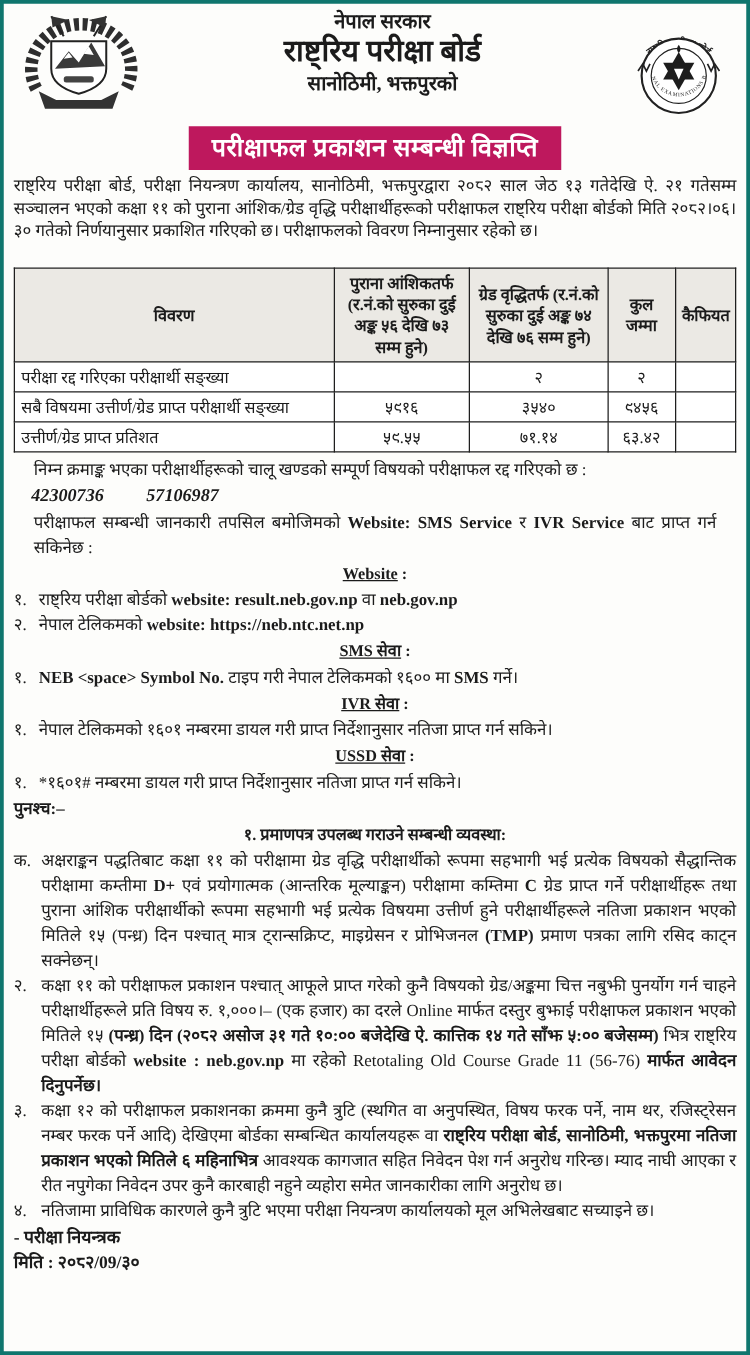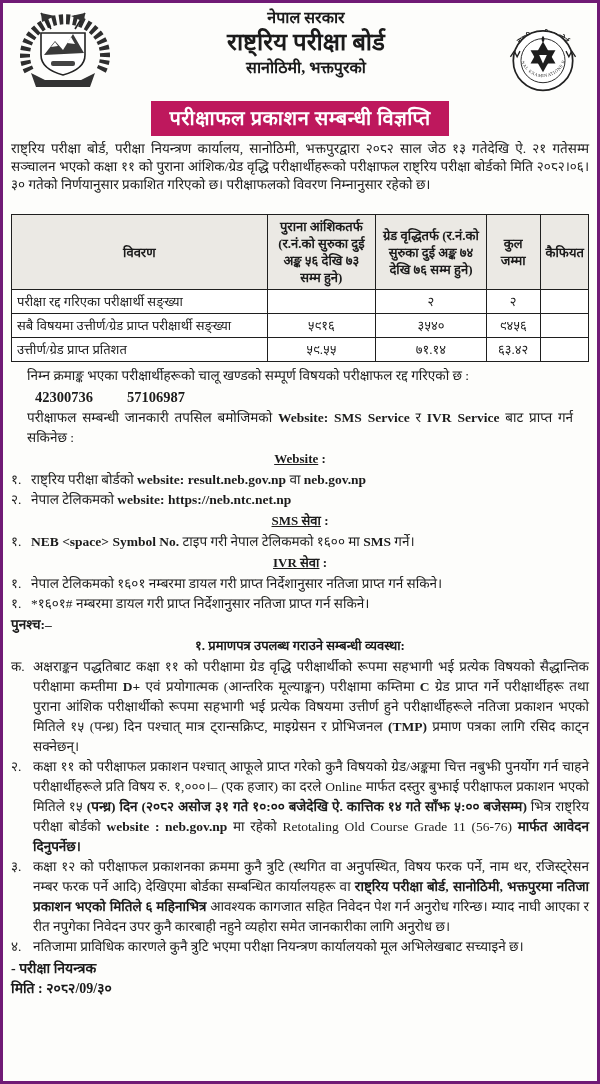--- a/index.html
+++ b/index.html
@@ -1,18 +1,18 @@
 <!DOCTYPE html>
 <html lang="ne"><head>
 <meta charset="utf-8">
 <style>
   html,body{margin:0;padding:0;background:#ffffff;}
   .page{
     position:relative;width:600px;height:1084px;box-sizing:border-box;
-    border:3px solid #701a75;background:#fdfdfb;color:#1b1b1b;
+    border:3px solid #0f766e;background:#fdfdfb;color:#1b1b1b;
     font-family:"Liberation Serif","DejaVu Serif",serif;
     padding:4px 8px;overflow:hidden;
   }
   
   .hdr{display:flex;align-items:flex-start;}
   .hdr .emblem{flex:0 0 auto;}
   .hdr-center{flex:1;text-align:center;line-height:1.15;padding-top:2px;}
   .gov{font-size:16px;font-weight:700;}
   .board{font-size:24px;font-weight:700;margin-top:2px;}
   .loc{font-size:16px;font-weight:700;margin-top:2px;}
@@ -30,21 +30,21 @@
   
   table.results{width:100%;border-collapse:collapse;margin:2px 0 4px 0;table-layout:fixed;}
   table.results th,table.results td{
     border:1.4px solid #1f1f1f;padding:3px 5px;font-size:13px;line-height:17px;
   }
   table.results th{background:#ebe9e4;font-weight:700;text-align:center;vertical-align:middle;}
   table.results td{background:#fff;vertical-align:middle;}
   td.num{text-align:center;font-size:14px;}
   col.c0{width:44.3%;}col.c1{width:18.8%;}col.c2{width:19.2%;}col.c3{width:9.3%;}col.c4{width:8.4%;}
   
-  .rollnums{font-weight:700;font-size:14.5px;margin:1px 0 1px 24px;line-height:20px;}
+  .rollnums{font-weight:700;font-size:14.5px;margin:1px 0 1px 14px;line-height:20px;font-style:italic;}
   .rollnums span{margin-right:34px;}
   
   .li{display:flex;font-size:13.5px;line-height:20px;margin:0;}
   .li-label{flex:0 0 20px;}
   .li-text{flex:1;text-align:justify;}
   .prov .li-label{flex:0 0 22px;font-weight:400;}
   .postscript{font-weight:700;font-size:13.5px;line-height:20px;margin:1px 0 0 0;}
   
   .footer{text-align:left;font-weight:700;font-size:14px;line-height:20px;margin-top:2px;padding-right:4px;}
 </style>
@@ -170,20 +170,23 @@
   </div>
 
   <div class="heading">
     <span class="u">IVR सेवा</span><span> :</span>
   </div>
   <div class="li">
     <span class="li-label">१.</span>
     <span class="li-text"><span>नेपाल टेलिकमको १६०१ नम्बरमा डायल गरी प्राप्त निर्देशानुसार नतिजा प्राप्त गर्न सकिने।</span></span>
   </div>
 
+  <div class="heading">
+    <span class="u">USSD सेवा</span><span> :</span>
+  </div>
   <div class="li">
     <span class="li-label">१.</span>
     <span class="li-text"><span>*१६०१# नम्बरमा डायल गरी प्राप्त निर्देशानुसार नतिजा प्राप्त गर्न सकिने।</span></span>
   </div>
 
   <div class="postscript">पुनश्च:–</div>
   <div class="heading">१. प्रमाणपत्र उपलब्ध गराउने सम्बन्धी व्यवस्था:</div>
 
   <div class="li prov">
     <span class="li-label">क.</span>

